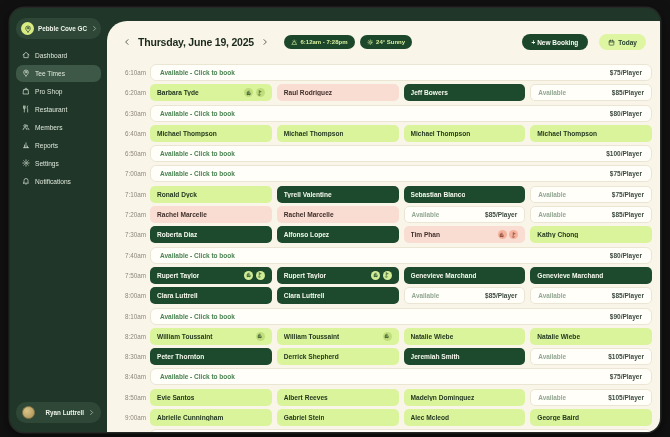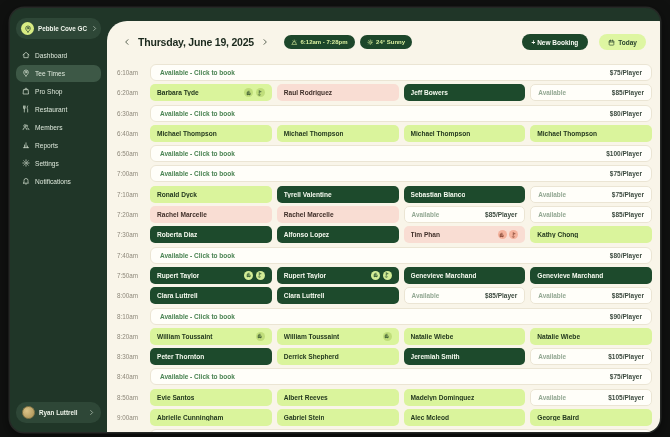--- a/index.html
+++ b/index.html
@@ -1,17 +1,17 @@
 <!DOCTYPE html>
 <html><head>
 <meta charset="utf-8">
 <style>
   html,body{margin:0;padding:0;background:#0c0d0c;width:670px;height:437px;overflow:hidden;
     font-family:"Liberation Sans",sans-serif;-webkit-font-smoothing:antialiased;}
-  .stage{position:relative;width:670px;height:437px;background:#101110;}
+  .stage{position:relative;width:670px;height:437px;background:#101110;text-align:right;}
   .app{position:absolute;left:10px;top:8px;width:650px;height:424px;background:#203628;
     border-radius:14px;box-shadow:0 0 0 1.5px #262826, 0 4px 14px rgba(0,0,0,.6);overflow:hidden;}
 
   
   .sidebar{position:absolute;left:0;top:0;bottom:0;width:97px;}
   .logo-row{margin:10px 6px 8px;height:21px;background:#2e4737;border-radius:10px;
     display:flex;align-items:center;gap:4px;padding:0 5px;}
   .logo-badge{width:13px;height:13px;border-radius:50%;background:#d8ec83;color:#2b4431;
     display:flex;align-items:center;justify-content:center;flex:none;}
   .logo-badge svg{width:8px;height:8px;}

